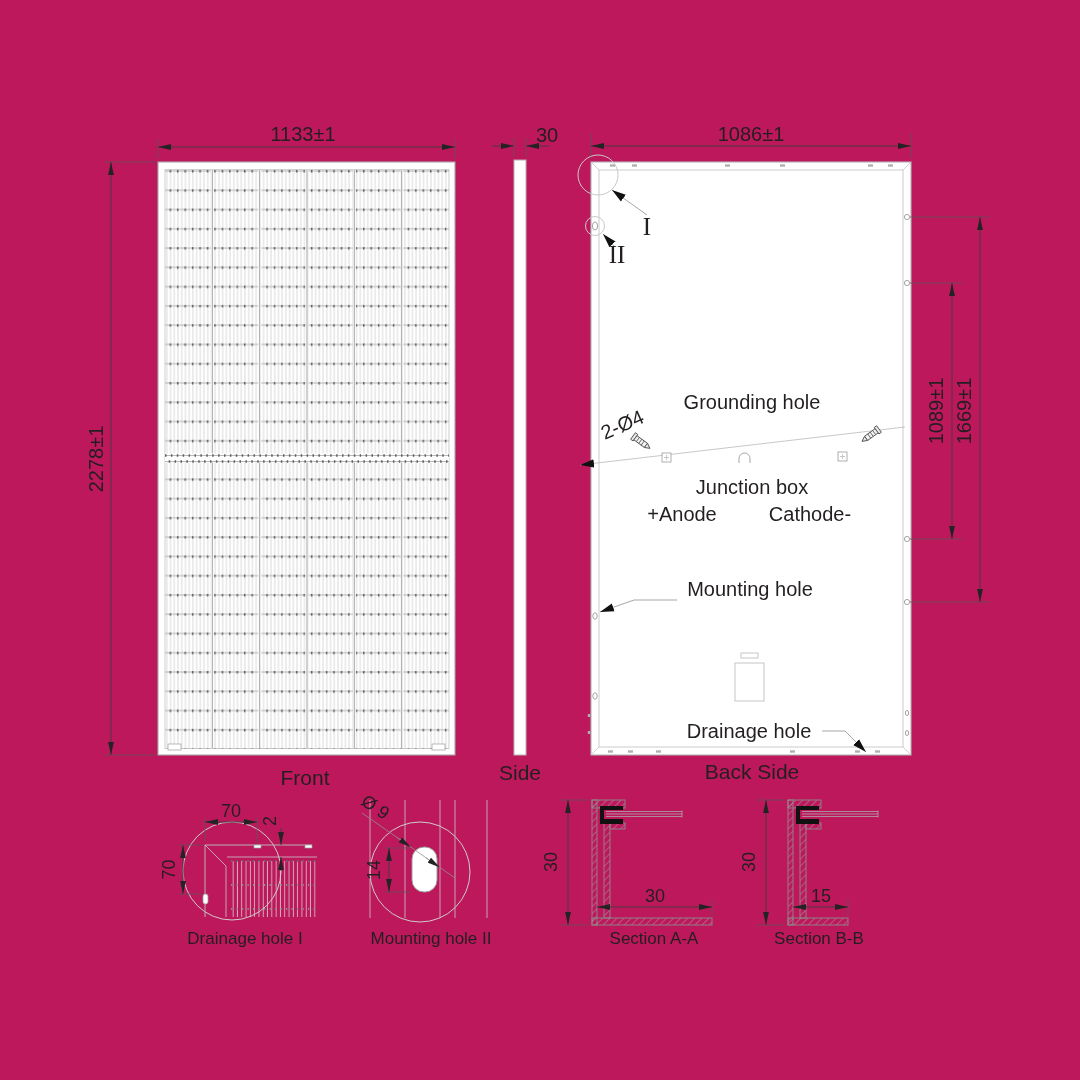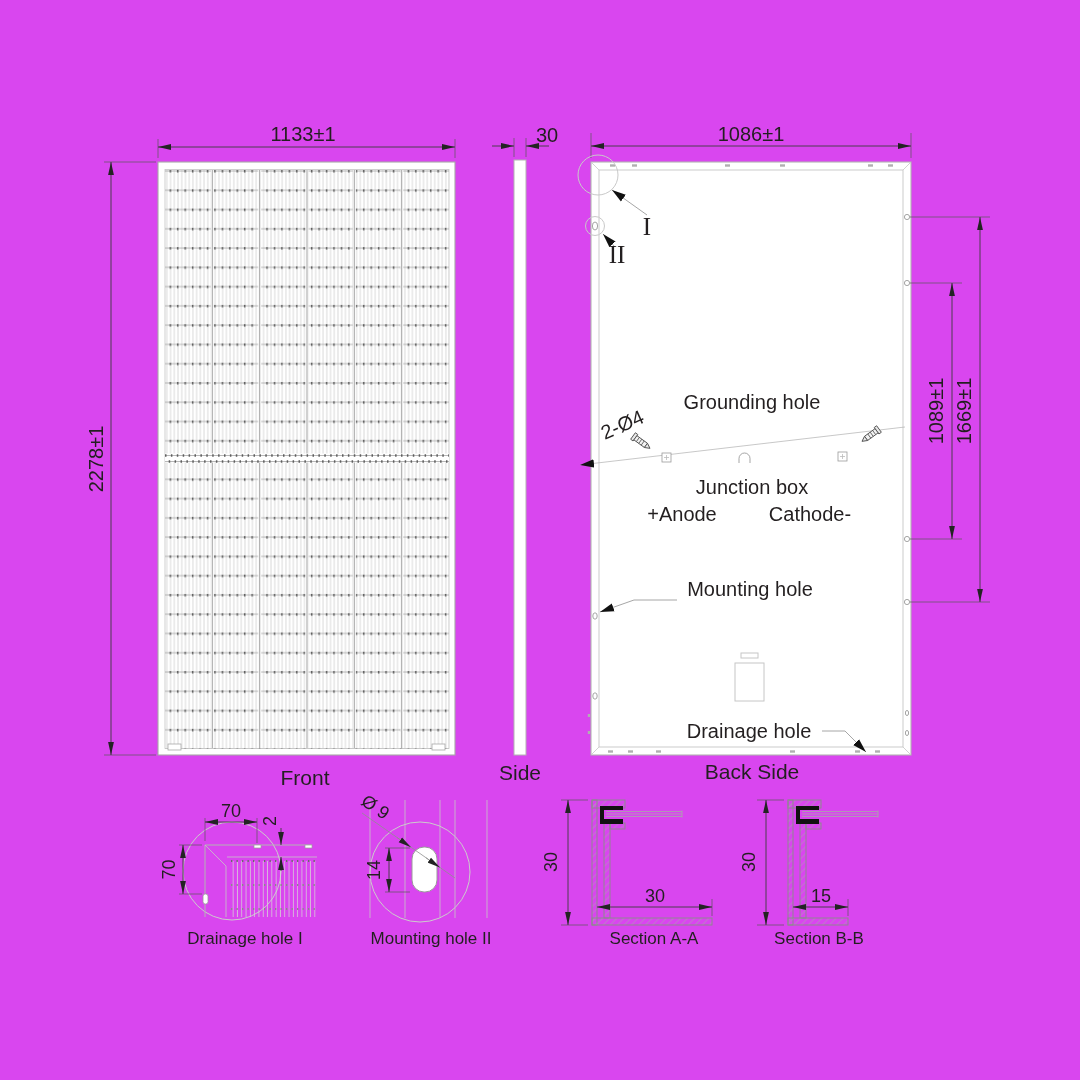--- a/index.html
+++ b/index.html
@@ -1,16 +1,16 @@
 <!DOCTYPE html>
 <html><head>
 <meta charset="utf-8">
 <style>
   html,body{margin:0;padding:0;background:#ffffff;}
-  .stage{position:relative;width:1080px;height:1080px;background:#d946ef;overflow:hidden;}
+  .stage{position:relative;width:1080px;height:1080px;background:#be185d;overflow:hidden;}
   svg{display:block;}
   text{font-family:"Liberation Sans", sans-serif;fill:#231f20;}
   .dimtxt{font-size:20px;}
   .dimtxt-s{font-size:18px;}
   .lbl{font-size:21px;}
   .lbl-s{font-size:17px;}
   .roman{font-family:"Liberation Serif", serif;font-size:25px;}
   .thin{stroke:#b3b3b3;stroke-width:1;fill:none;}
   .thinner{stroke:#c6c6c6;stroke-width:0.8;fill:none;}
   .dim{stroke:#3c3c3c;stroke-width:0.9;fill:none;}

